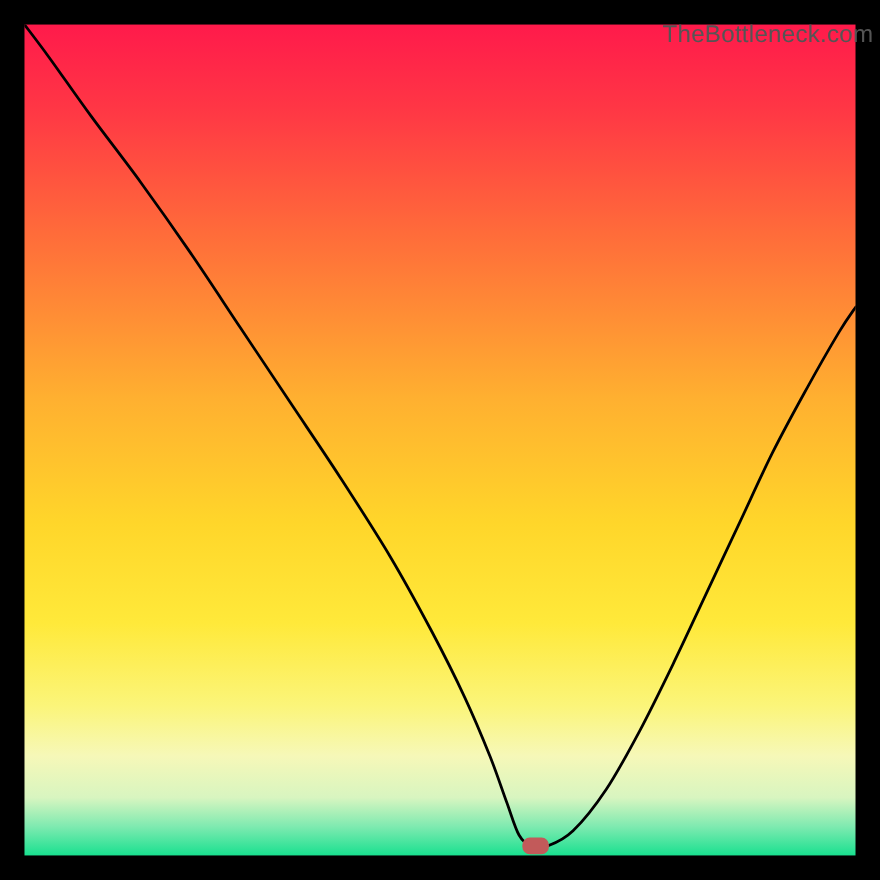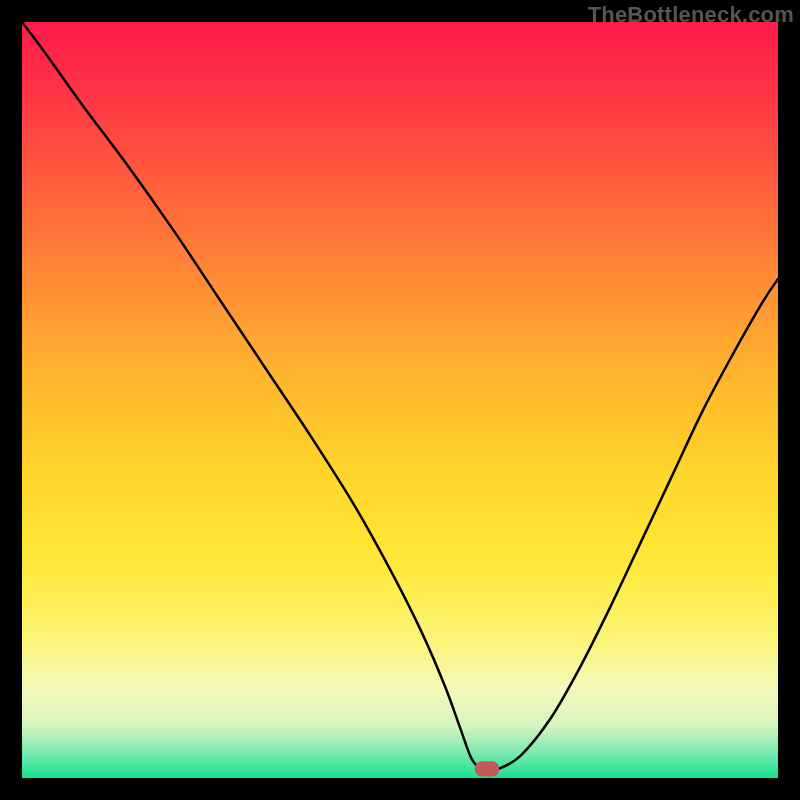--- a/index.html
+++ b/index.html
@@ -20,24 +20,24 @@
   .plot {
     position: absolute;
     left: 22px;
     top: 22px;
     width: 756px;
     height: 756px;
     overflow: hidden;
   }
   .watermark {
     position: absolute;
-    top: 2px;
+    top: 18px;
     right: 6px;
     font-size: 22px;
-    font-weight: 700;
+    font-weight: 400;
     color: #555;
     letter-spacing: 0.2px;
     user-select: none;
   }
   svg { display: block; }
 </style>
 </head>
 <body>
 
 <div class="frame">

